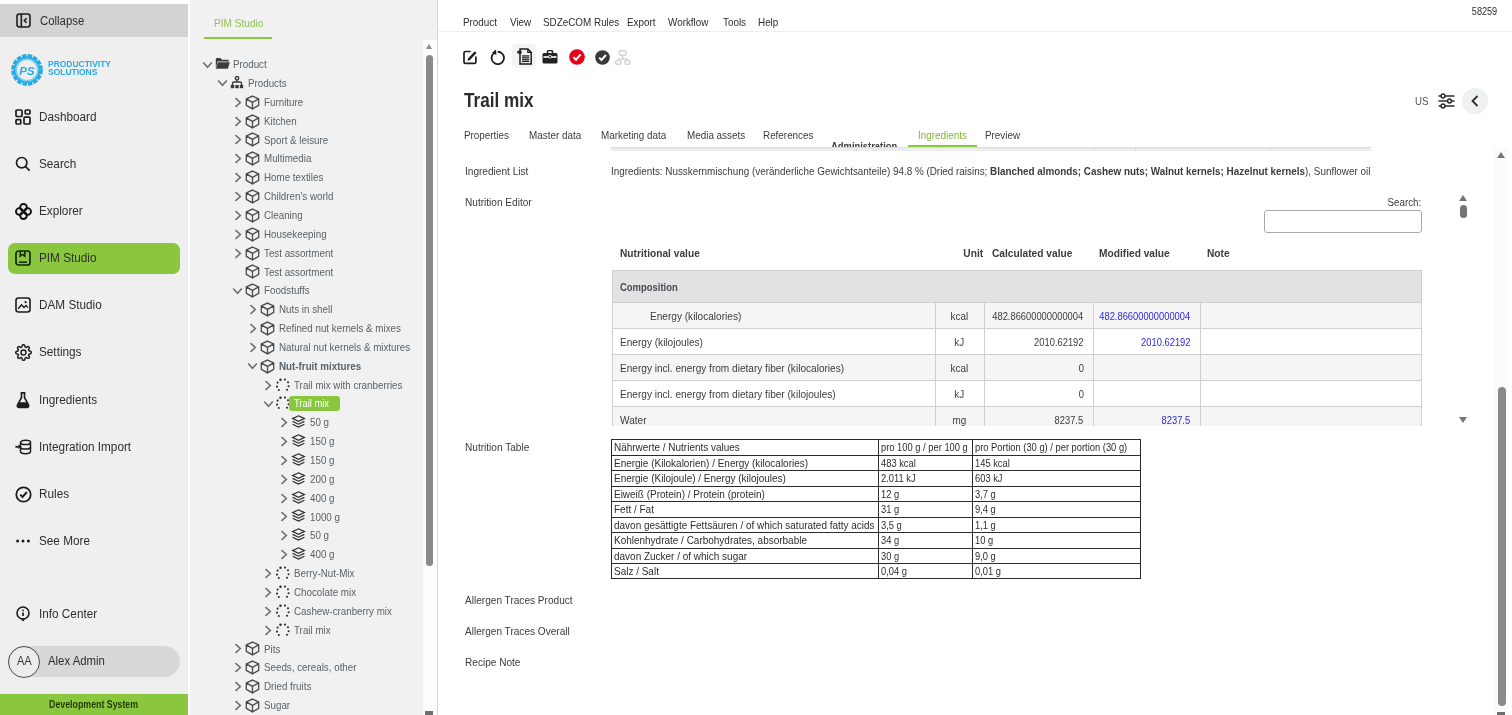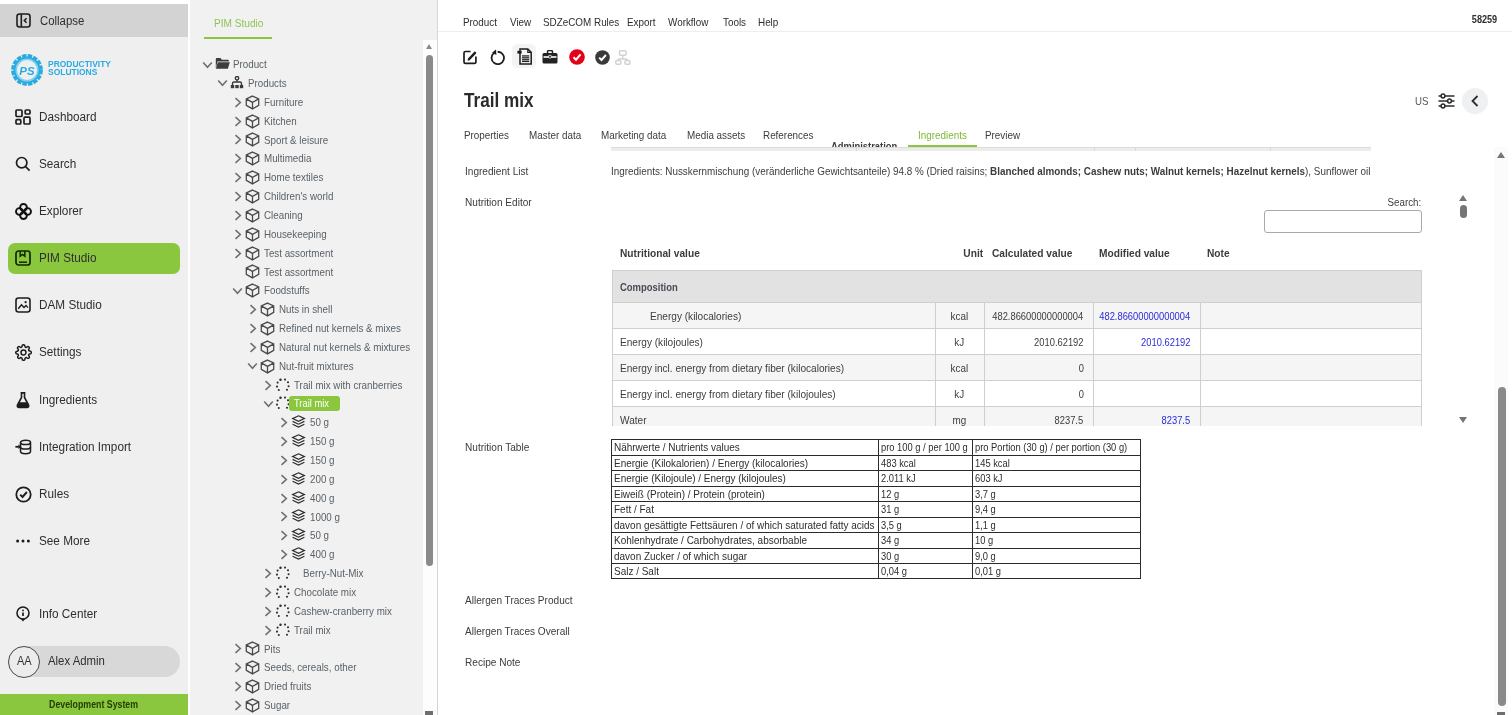--- a/index.html
+++ b/index.html
@@ -307,21 +307,21 @@
 <div class="abs" style="left:57.4px;top:362.1px;">
       <svg width="11" height="8" viewBox="0 0 11 8" fill="none" stroke="#6f6f6f" stroke-width="1.6">
         <path d="M1.2 1.5 L5.5 6.3 L9.8 1.5"></path>
       </svg>
     </div>
 <div class="abs" style="left:70.4px;top:358.6px;">
       <svg width="15" height="15" viewBox="0 0 14 14" fill="none" stroke="#4a4a4a" stroke-width="1.2">
         <path d="M7 1 L12.8 3.6 V9.6 L7 13 L1.2 9.6 V3.6 Z M1.6 3.8 L7 6.9 L12.4 3.8 M7 6.9 V12.6"></path>
       </svg>
     </div>
-<div class="abs" style="left:88.9px;top:359.8px;font-size:11px;font-weight:normal;color:#5a6268;"><span class="t" style="transform:scaleX(0.89);">Nut-fruit mixtures</span></div>
+<div class="abs" style="left:88.9px;top:359.8px;font-size:11px;font-weight:bold;color:#5a6268;"><span class="t" style="transform:scaleX(0.89);">Nut-fruit mixtures</span></div>
 <div class="abs" style="left:74.2px;top:379.5px;">
       <svg width="8" height="11" viewBox="0 0 8 11" fill="none" stroke="#6f6f6f" stroke-width="1.6">
         <path d="M1.5 1.2 L6.3 5.5 L1.5 9.8"></path>
       </svg>
     </div>
 <div class="abs" style="left:85.7px;top:377.5px;">
       <svg width="14" height="14" viewBox="0 0 14 14" fill="#2d2d2d">
         <circle cx="4.5" cy="1.8" r="1.25"></circle>
         <circle cx="9" cy="1.6" r="1.05"></circle>
         <circle cx="12" cy="4.2" r="1.05"></circle>
@@ -465,21 +465,21 @@
         <circle cx="4.5" cy="1.8" r="1.25"></circle>
         <circle cx="9" cy="1.6" r="1.05"></circle>
         <circle cx="12" cy="4.2" r="1.05"></circle>
         <circle cx="12.6" cy="8.2" r="1.05"></circle>
         <circle cx="11" cy="11.8" r="1.05"></circle>
         <circle cx="1.6" cy="4.6" r="1.05"></circle>
         <circle cx="1" cy="8.6" r="1.05"></circle>
         <circle cx="2.8" cy="12" r="1.05"></circle>
       </svg>
     </div>
-<div class="abs" style="left:104.2px;top:567.1px;font-size:11px;font-weight:normal;color:#5a6268;margin-left:9px;"><span class="t" style="transform:scaleX(0.89);">Berry-Nut-Mix</span></div>
+<div class="abs" style="left:104.2px;top:567.1px;font-size:11px;font-weight:normal;color:#5a6268;"><span class="t" style="transform:scaleX(0.89);">Berry-Nut-Mix</span></div>
 <div class="abs" style="left:74.2px;top:586.8px;">
       <svg width="8" height="11" viewBox="0 0 8 11" fill="none" stroke="#6f6f6f" stroke-width="1.6">
         <path d="M1.5 1.2 L6.3 5.5 L1.5 9.8"></path>
       </svg>
     </div>
 <div class="abs" style="left:85.7px;top:584.8px;">
       <svg width="14" height="14" viewBox="0 0 14 14" fill="#2d2d2d">
         <circle cx="4.5" cy="1.8" r="1.25"></circle>
         <circle cx="9" cy="1.6" r="1.05"></circle>
         <circle cx="12" cy="4.2" r="1.05"></circle>
@@ -577,21 +577,21 @@
 <div class="abs" style="left:235px;top:711px;width:8px;height:4px;background:#6e6e6e;"></div>
 </div>
 <div class="abs" style="left:438px;top:0;width:1074px;height:715px;background:#fff;">
 <div class="abs" style="left:25px;top:15.5px;font-size:10.5px;font-weight:normal;color:#2e2e2e;"><span class="t" style="transform:scaleX(0.94);">Product</span></div>
 <div class="abs" style="left:71.6px;top:15.5px;font-size:10.5px;font-weight:normal;color:#2e2e2e;"><span class="t" style="transform:scaleX(0.94);">View</span></div>
 <div class="abs" style="left:104.6px;top:15.5px;font-size:10.5px;font-weight:normal;color:#2e2e2e;"><span class="t" style="transform:scaleX(0.94);">SDZeCOM Rules</span></div>
 <div class="abs" style="left:189px;top:15.5px;font-size:10.5px;font-weight:normal;color:#2e2e2e;"><span class="t" style="transform:scaleX(0.94);">Export</span></div>
 <div class="abs" style="left:230px;top:15.5px;font-size:10.5px;font-weight:normal;color:#2e2e2e;"><span class="t" style="transform:scaleX(0.94);">Workflow</span></div>
 <div class="abs" style="left:284.7px;top:15.5px;font-size:10.5px;font-weight:normal;color:#2e2e2e;"><span class="t" style="transform:scaleX(0.94);">Tools</span></div>
 <div class="abs" style="left:320px;top:15.5px;font-size:10.5px;font-weight:normal;color:#2e2e2e;"><span class="t" style="transform:scaleX(0.94);">Help</span></div>
-<div class="abs" style="left:759px;top:13px;width:300px;text-align:right;font-size:10.5px;font-weight:bold;color:#2e2e2e;"><span class="tr" style="transform:scaleX(0.87);">58259</span></div>
+<div class="abs" style="left:759px;top:5px;width:300px;text-align:right;font-size:10.5px;font-weight:normal;color:#2e2e2e;"><span class="tr" style="transform:scaleX(0.87);">58259</span></div>
 <div class="abs" style="left:0;top:31px;width:1074px;height:1px;background:#f3ecec;"></div>
 <div class="abs" style="left:74px;top:44px;width:24px;height:24px;background:#f4f4f4;border-radius:5px;"></div>
 <div class="abs" style="left:25px;top:50px;">
       <svg width="14" height="15" viewBox="0 0 14 15">
         <path d="M12.9 6.6 V12 a1.4 1.4 0 0 1-1.4 1.4 H2.4 A1.4 1.4 0 0 1 1 12 V2.9 a1.4 1.4 0 0 1 1.4-1.4 H7.6" fill="none" stroke="#1d1d1d" stroke-width="1.7"></path>
         <path d="M4.6 10.7 L5 8.5 L11.3 1.8 a0.7 0.7 0 0 1 1 0 l0.8 0.8 a0.7 0.7 0 0 1 0 1 L6.7 10.2 Z" fill="#1d1d1d"></path>
       </svg>
     </div>
 <div class="abs" style="left:51px;top:49px;">
       <svg width="16" height="17" viewBox="0 0 16 17">

